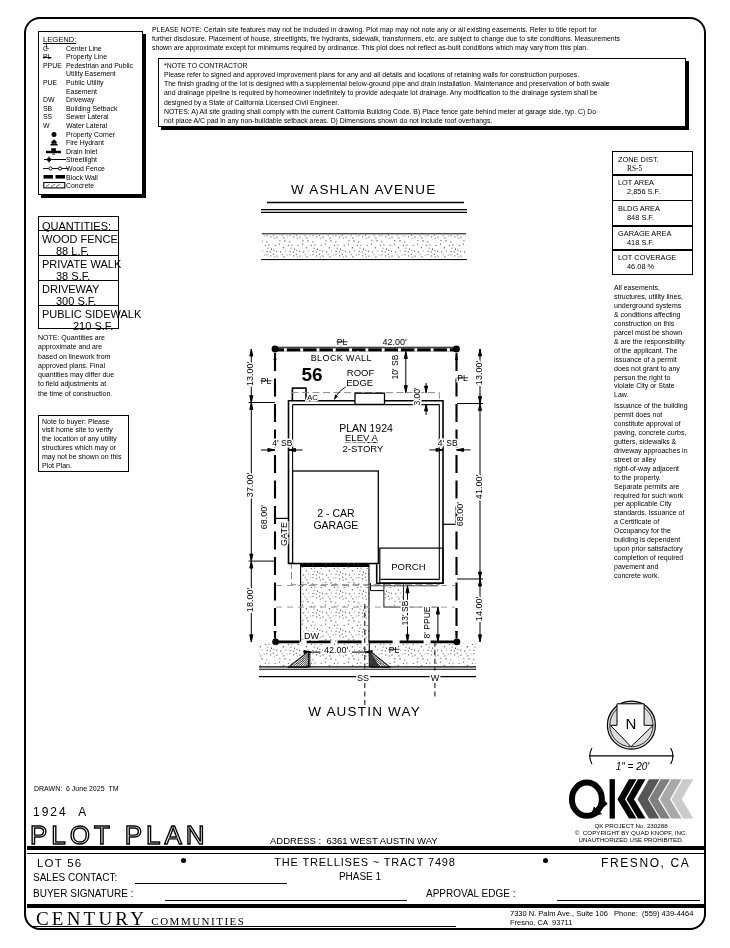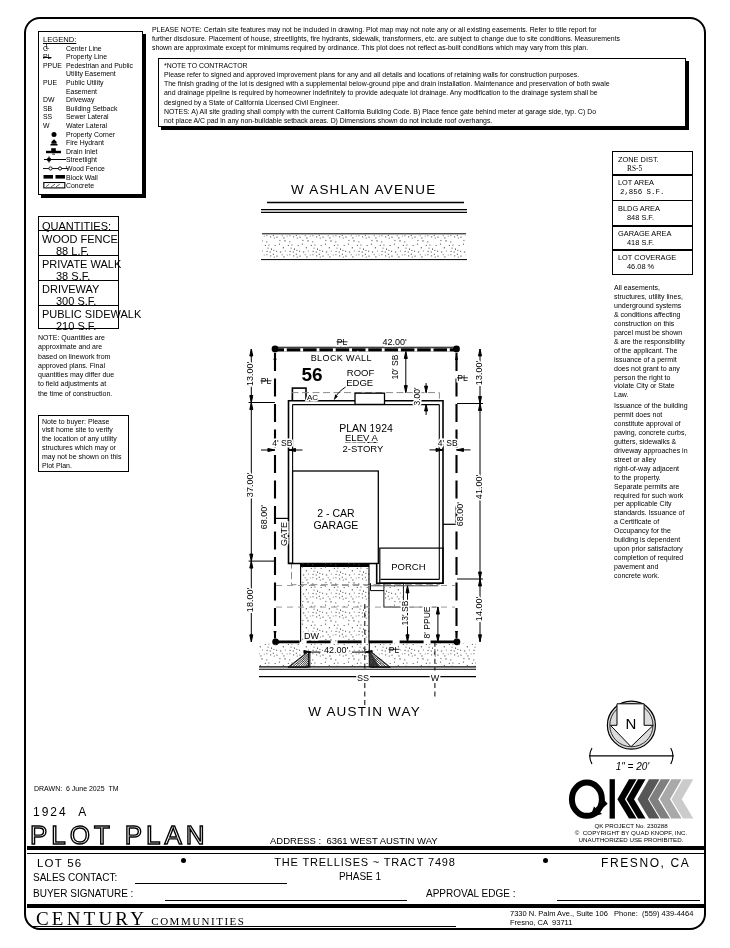--- a/index.html
+++ b/index.html
@@ -413,21 +413,21 @@
 
 <div class="abs" style="left:38px;top:216px;width:79px;height:111px;border:1.6px solid #000;background:#fff;font-size:11px;">
 <div class="abs nw" style="left:3px;top:3px;">QUANTITIES:</div>
 <div class="abs" style="left:0;top:12.5px;width:100%;height:1.4px;background:#000;"></div>
 <div class="abs nw" style="left:3px;top:16px;">WOOD FENCE<br><span style="margin-left:14px;">88 L.F.</span></div>
 <div class="abs" style="left:0;top:37.5px;width:100%;height:1.4px;background:#000;"></div>
 <div class="abs nw" style="left:3px;top:41px;">PRIVATE WALK<br><span style="margin-left:14px;">38 S.F.</span></div>
 <div class="abs" style="left:0;top:62.5px;width:100%;height:1.4px;background:#000;"></div>
 <div class="abs nw" style="left:3px;top:66px;">DRIVEWAY<br><span style="margin-left:14px;">300 S.F.</span></div>
 <div class="abs" style="left:0;top:87.5px;width:100%;height:1.4px;background:#000;"></div>
-<div class="abs nw" style="left:3px;top:91px;">PUBLIC SIDEWALK<br><span style="margin-left:14px;">210 S.F.</span></div>
+<div class="abs nw" style="left:3px;top:91px;">PUBLIC SIDEWALK<br><span style="margin-left:31px;">210 S.F.</span></div>
 </div>
 
 <div class="abs nw" style="left:38px;top:333px;font-size:7px;line-height:9.3px;">
 NOTE:  Quantities are<br>approximate and are<br>based on linework from<br>approved plans.  Final<br>quantities may differ due<br>to field adjustments at<br>the time of construction.
 </div>
 
 <div class="abs" style="left:38px;top:415px;width:91px;height:57px;border:1.5px solid #000;font-size:7px;line-height:8.9px;padding:1.5px 0 0 3px;box-sizing:border-box;">
 Note to buyer: Please<br>visit home site to verify<br>the location of any utility<br>structures which may or<br>may not be shown on this<br>Plot Plan.
 </div>
 
@@ -441,21 +441,21 @@
 The finish grading of the lot is designed with a supplemental below-ground pipe and drain installation.  Maintenance and preservation of both swale<br>
 and drainage pipeline is required by homeowner indefinitely to provide adequate lot drainage.  Any modification to the drainage system shall be<br>
 designed by a State of California Licensed Civil Engineer.<br>
 NOTES:  A) All site grading shall comply with the current California Building Code.  B) Place fence gate behind meter at garage side, typ.  C) Do<br>
 not place A/C pad in any non-buildable setback areas.  D) Dimensions shown do not include roof overhangs.
 </div>
 
 <div class="abs" style="left:612px;top:151px;width:79px;height:122px;border:1.6px solid #000;background:#fff;font-size:7.4px;">
 <div class="abs nw" style="left:5px;top:3px;">ZONE DIST.<br><span style="margin-left:9px;font-family:Liberation Serif, serif;">RS-5</span></div>
 <div class="abs" style="left:0;top:22.3px;width:100%;height:1.4px;background:#000;"></div>
-<div class="abs nw" style="left:5px;top:26px;">LOT AREA<br><span style="margin-left:2px;font-family:Liberation Mono, monospace;">2,856 S.F.</span></div>
+<div class="abs nw" style="left:5px;top:26px;">LOT AREA<br><span style="margin-left:9px;">2,856 S.F.</span></div>
 <div class="abs" style="left:0;top:48px;width:100%;height:1.4px;background:#000;"></div>
 <div class="abs nw" style="left:5px;top:51.5px;">BLDG AREA<br><span style="margin-left:9px;text-align:center;">848 S.F.</span></div>
 <div class="abs" style="left:0;top:73.3px;width:100%;height:1.4px;background:#000;"></div>
 <div class="abs nw" style="left:5px;top:77px;">GARAGE AREA<br><span style="margin-left:9px;">418 S.F.</span></div>
 <div class="abs" style="left:0;top:97.3px;width:100%;height:1.4px;background:#000;"></div>
 <div class="abs nw" style="left:5px;top:101px;">LOT COVERAGE<br><span style="margin-left:9px;">46.08 %</span></div>
 </div>
 
 <div class="abs nw" style="left:614px;top:284px;font-size:7px;line-height:8.95px;">
 All easements,<br>structures, utility lines,<br>underground systems<br>&amp; conditions affecting<br>construction on this<br>parcel must be shown<br>&amp; are the responsibility<br>of the applicant. The<br>issuance of a permit<br>does not grant to any<br>person the right to<br>violate City or State<br>Law.

